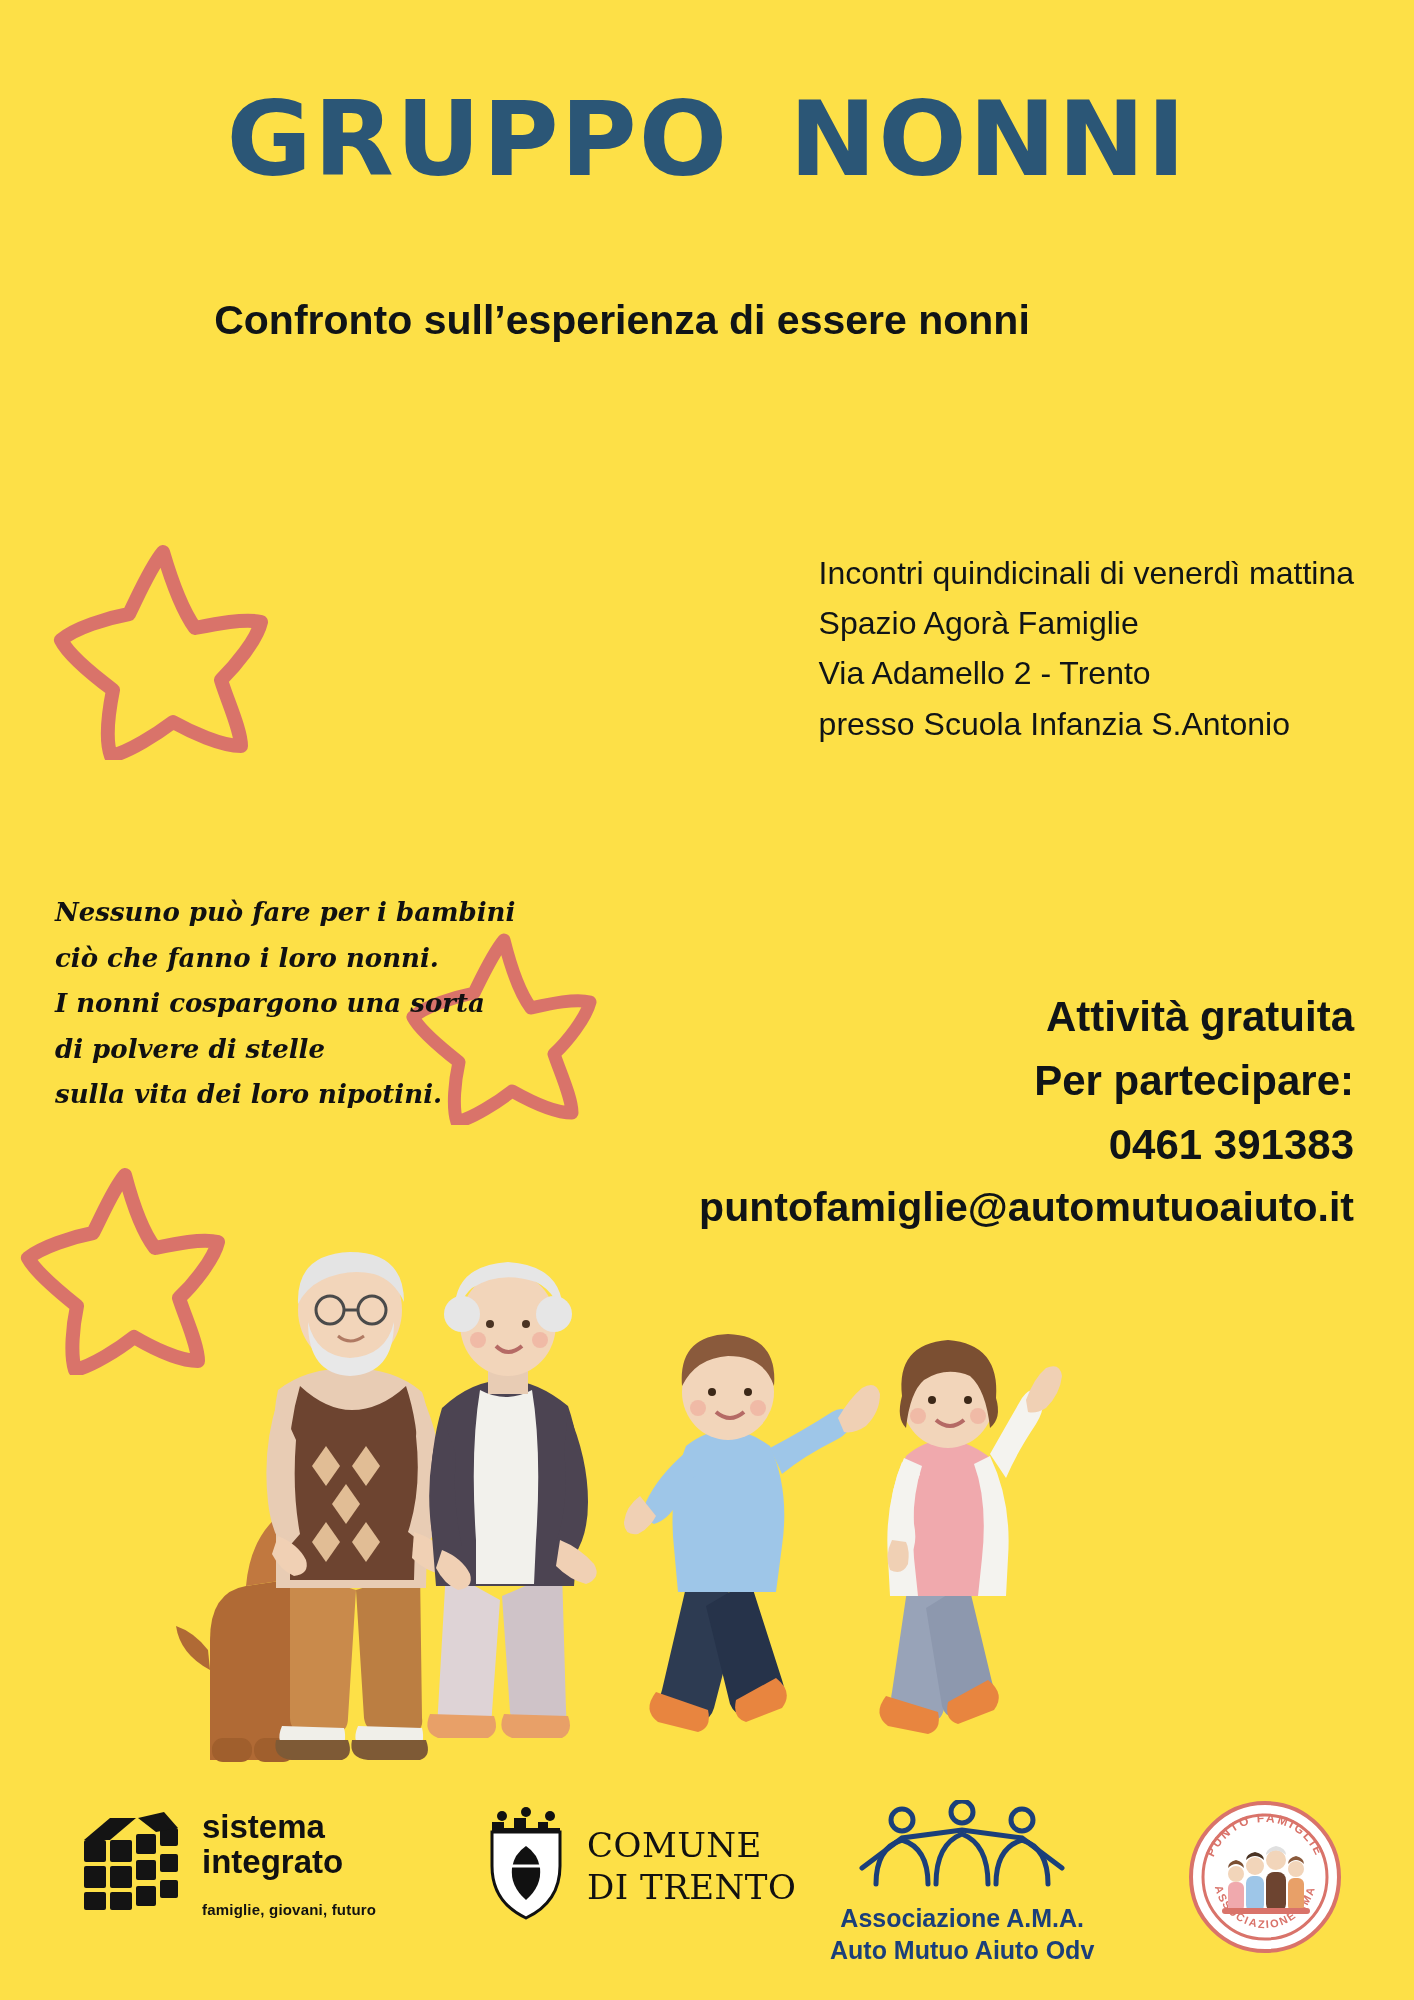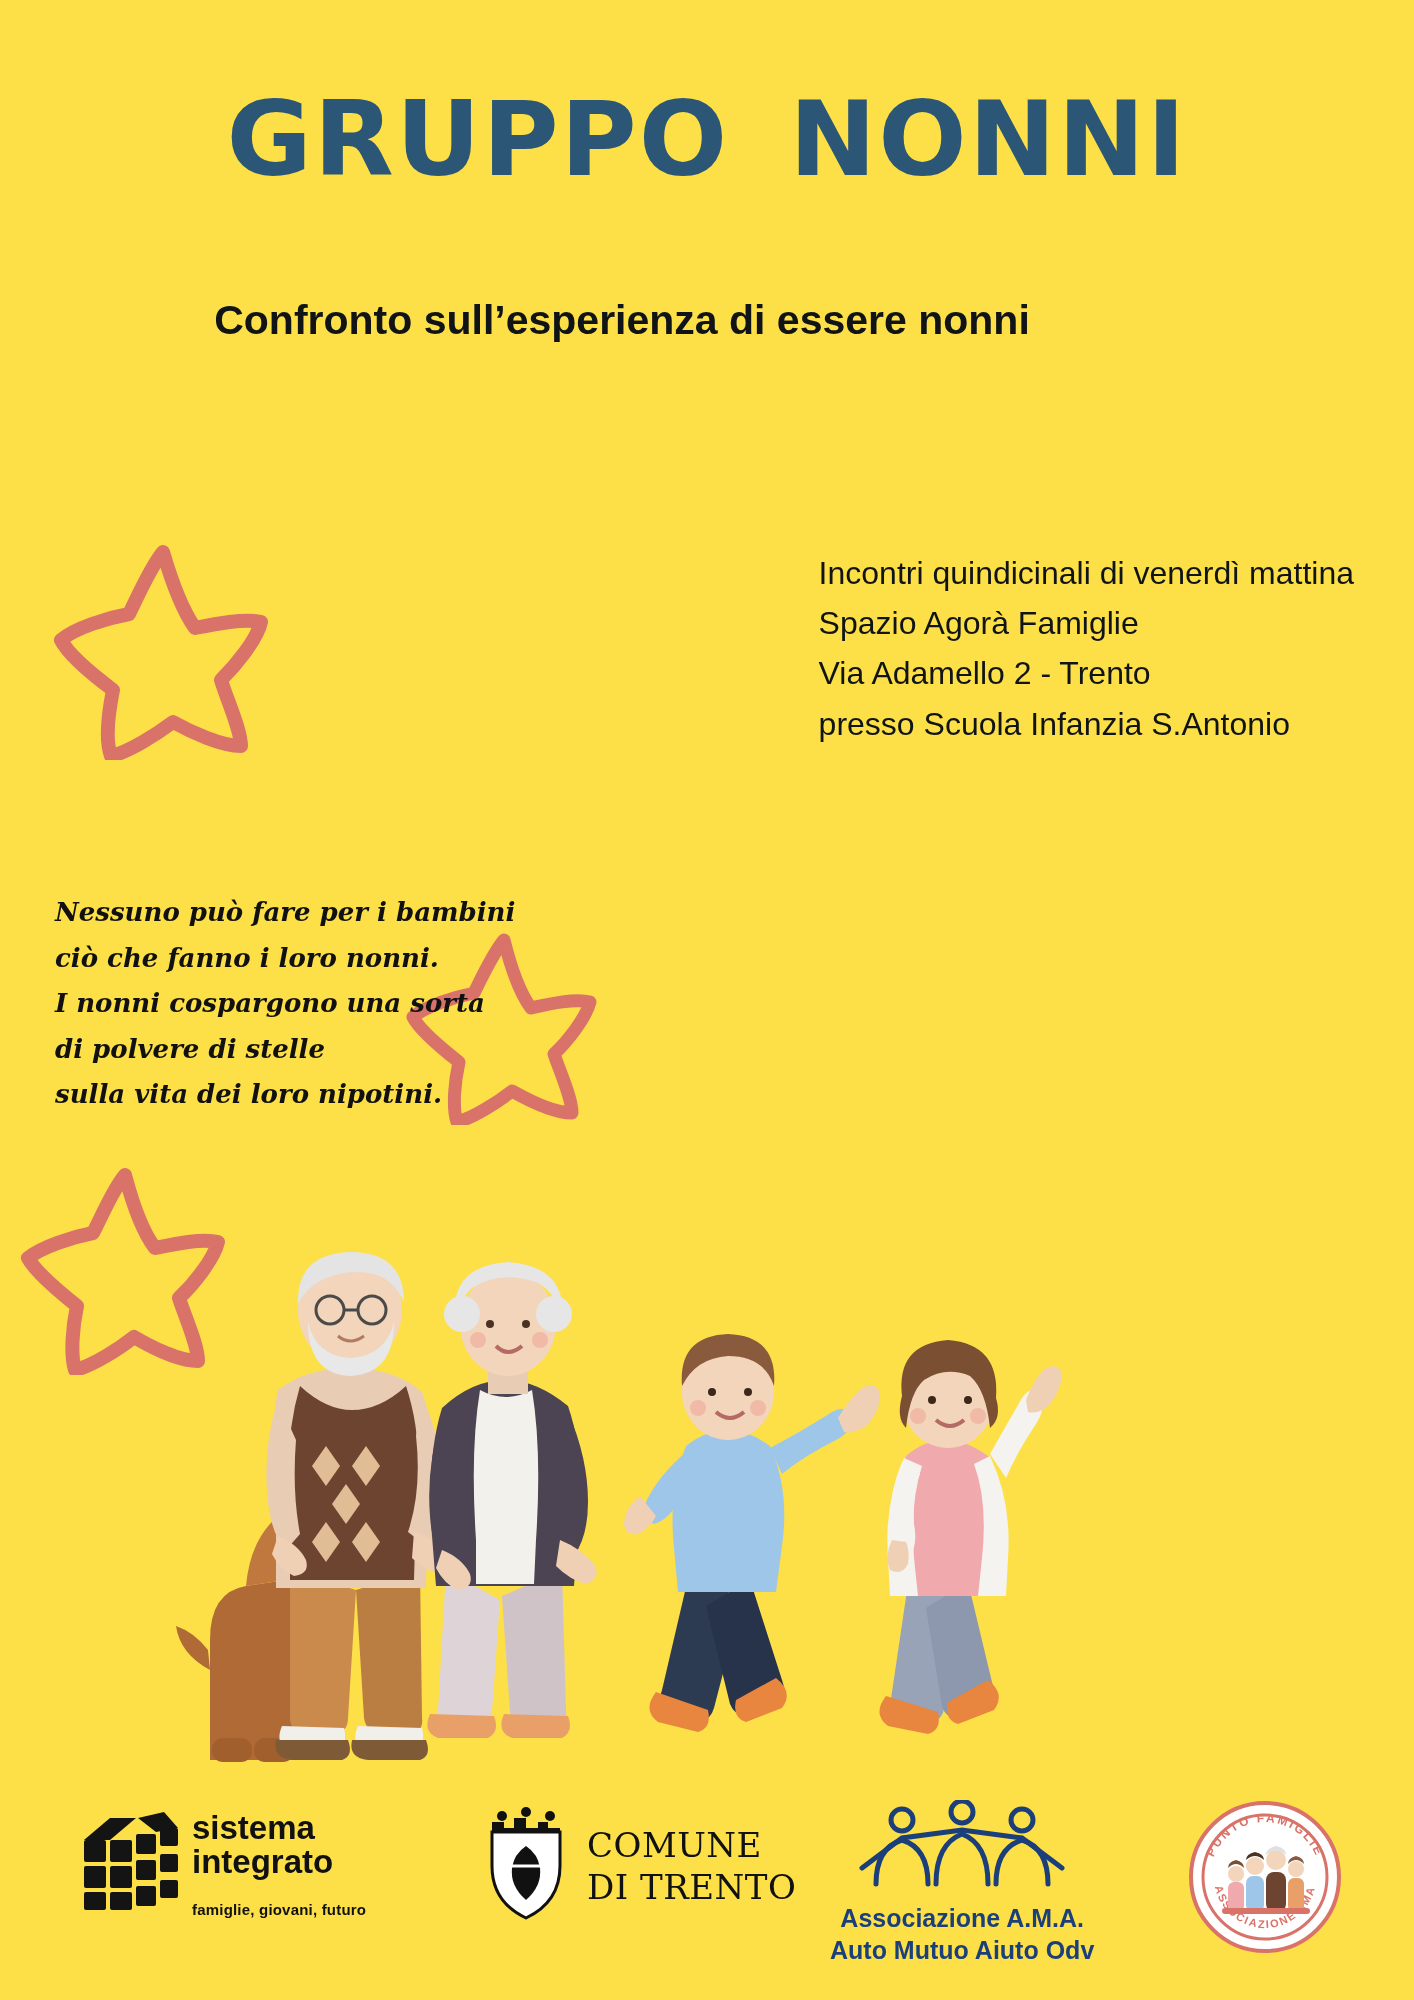--- a/index.html
+++ b/index.html
@@ -98,21 +98,21 @@
   
   .footer {
     position: absolute;
     left: 0;
     bottom: 18px;
     width: 1414px;
     height: 190px;
   }
   .logo { position: absolute; }
 
-  .logo-sistema { left: 80px; top: 18px; display: flex; align-items: flex-end; gap: 8px; }
+  .logo-sistema { left: 80px; top: 18px; display: flex; align-items: center; gap: 18px; }
   .sistema-text { font-family: "Liberation Sans", sans-serif; color: #111; }
   .sistema-text .l1 { font-size: 33px; font-weight: bold; line-height: 1.05; }
   .sistema-text .l2 { font-size: 33px; font-weight: bold; line-height: 1.05; }
   .sistema-text .l3 { font-size: 15px; font-weight: bold; margin-top: 21px; letter-spacing: .2px; }
 
   .logo-comune { left: 480px; top: 12px; display: flex; align-items: center; gap: 15px; }
   .comune-text {
     font-family: "DejaVu Serif", serif;
     font-size: 34px;
     line-height: 1.25;
@@ -171,20 +171,26 @@
   </div>
 
   <div class="quote">
     <div>Nessuno può fare per i bambini</div>
     <div>ciò che fanno i loro nonni.</div>
     <div>I nonni cospargono una sorta</div>
     <div> di polvere di stelle</div>
     <div>sulla vita dei loro nipotini.</div>
   </div>
 
+  <div class="contact">
+    <div>Attività gratuita</div>
+    <div>Per partecipare:</div>
+    <div>0461 391383</div>
+    <div class="email">puntofamiglie@automutuoaiuto.it</div>
+  </div>
 
   <div class="illustration">
     <svg width="1000" height="540" viewBox="0 0 1000 540">
 
       <g>
         <path d="M60 520 L60 400 Q60 352 96 346 L150 338 L150 520 Z" fill="#b06a35"></path>
         <path d="M96 346 Q100 300 128 276 L160 256 Q178 248 186 262 L150 300 Q142 330 150 338 Z" fill="#c1783f"></path>
         <path d="M150 252 Q186 234 206 248 Q224 262 210 282 Q190 298 160 292 Q144 274 150 252 Z" fill="#c1783f"></path>
         <path d="M200 256 Q214 250 220 260 Q214 268 202 268 Z" fill="#8a4f22"></path>
         <circle cx="186" cy="260" r="4" fill="#3c2415"></circle>

